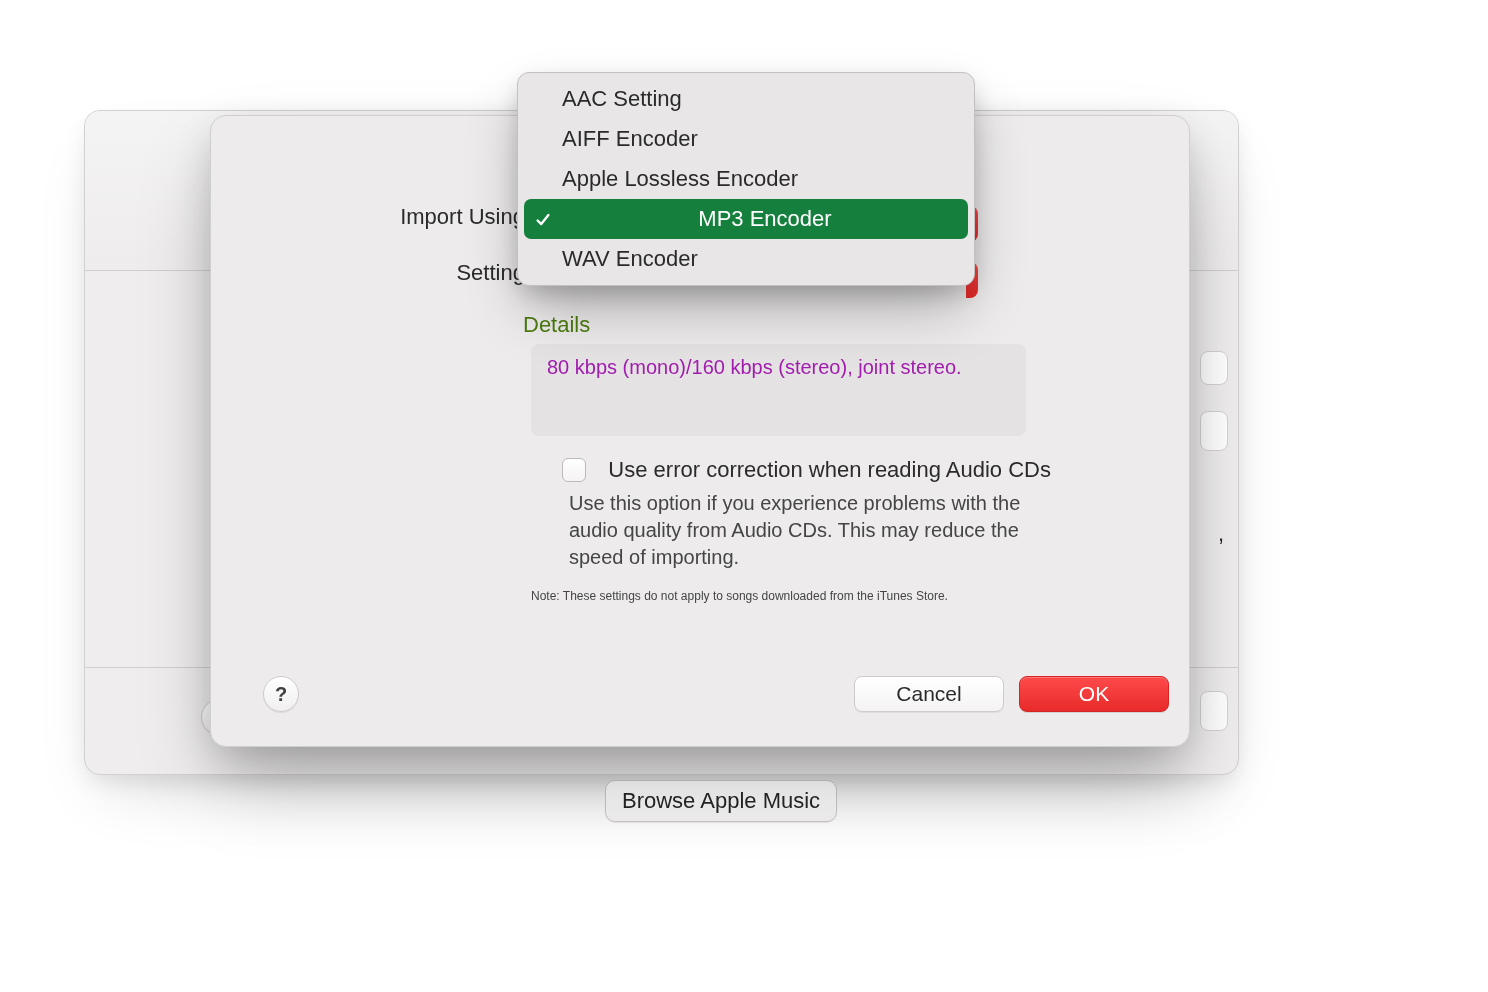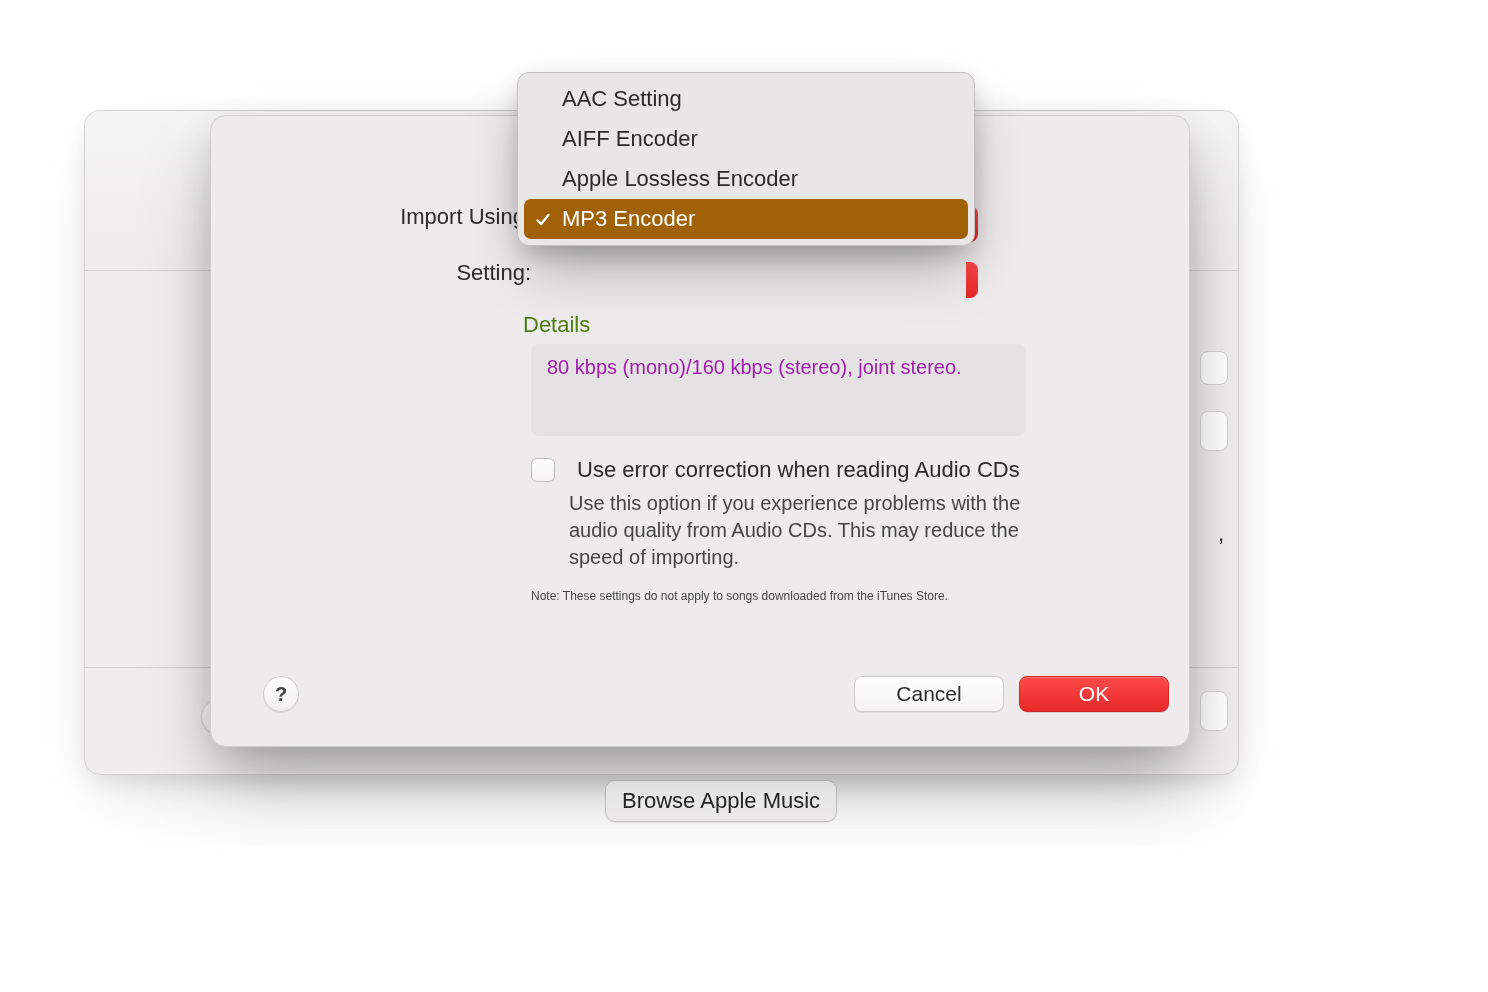--- a/index.html
+++ b/index.html
@@ -138,20 +138,21 @@
   }
 
   .checkbox-row {
     position: absolute;
     left: 320px;
     top: 340px;
     display: flex;
     align-items: flex-start;
     gap: 22px;
     width: 520px;
+    justify-content: flex-end;
   }
   .checkbox {
     width: 24px; height: 24px;
     border: 1px solid #bdbabb;
     border-radius: 6px;
     background: linear-gradient(#ffffff,#f5f3f4);
     flex: 0 0 auto;
     margin-top: 2px;
     cursor: default;
   }
@@ -249,22 +250,23 @@
     height: 40px;
     border-radius: 7px;
     padding-left: 38px;
     display: flex;
     align-items: center;
     font-size: 22px;
     color: #2a2a2a;
     cursor: default;
   }
   .menu-item.selected {
-    background: #a16207;
+    background: #15803d;
     color: #ffffff;
+    justify-content: center;
   }
   .menu-check {
     position: absolute;
     left: 10px;
     top: 50%;
     transform: translateY(-52%);
     width: 20px; height: 20px;
     display: none;
   }
   .menu-item.selected .menu-check { display: block; }
@@ -357,13 +359,16 @@
     </div>
     <div class="menu-item">
       <span>Apple Lossless Encoder</span>
     </div>
     <div class="menu-item selected">
       <span class="menu-check"><svg viewBox="0 0 20 20">
           <path d="M4 11 L8 15 L16 5"></path>
         </svg></span>
       <span>MP3 Encoder</span>
     </div>
+    <div class="menu-item">
+      <span>WAV Encoder</span>
+    </div>
   </div>
 
 </body></html>

